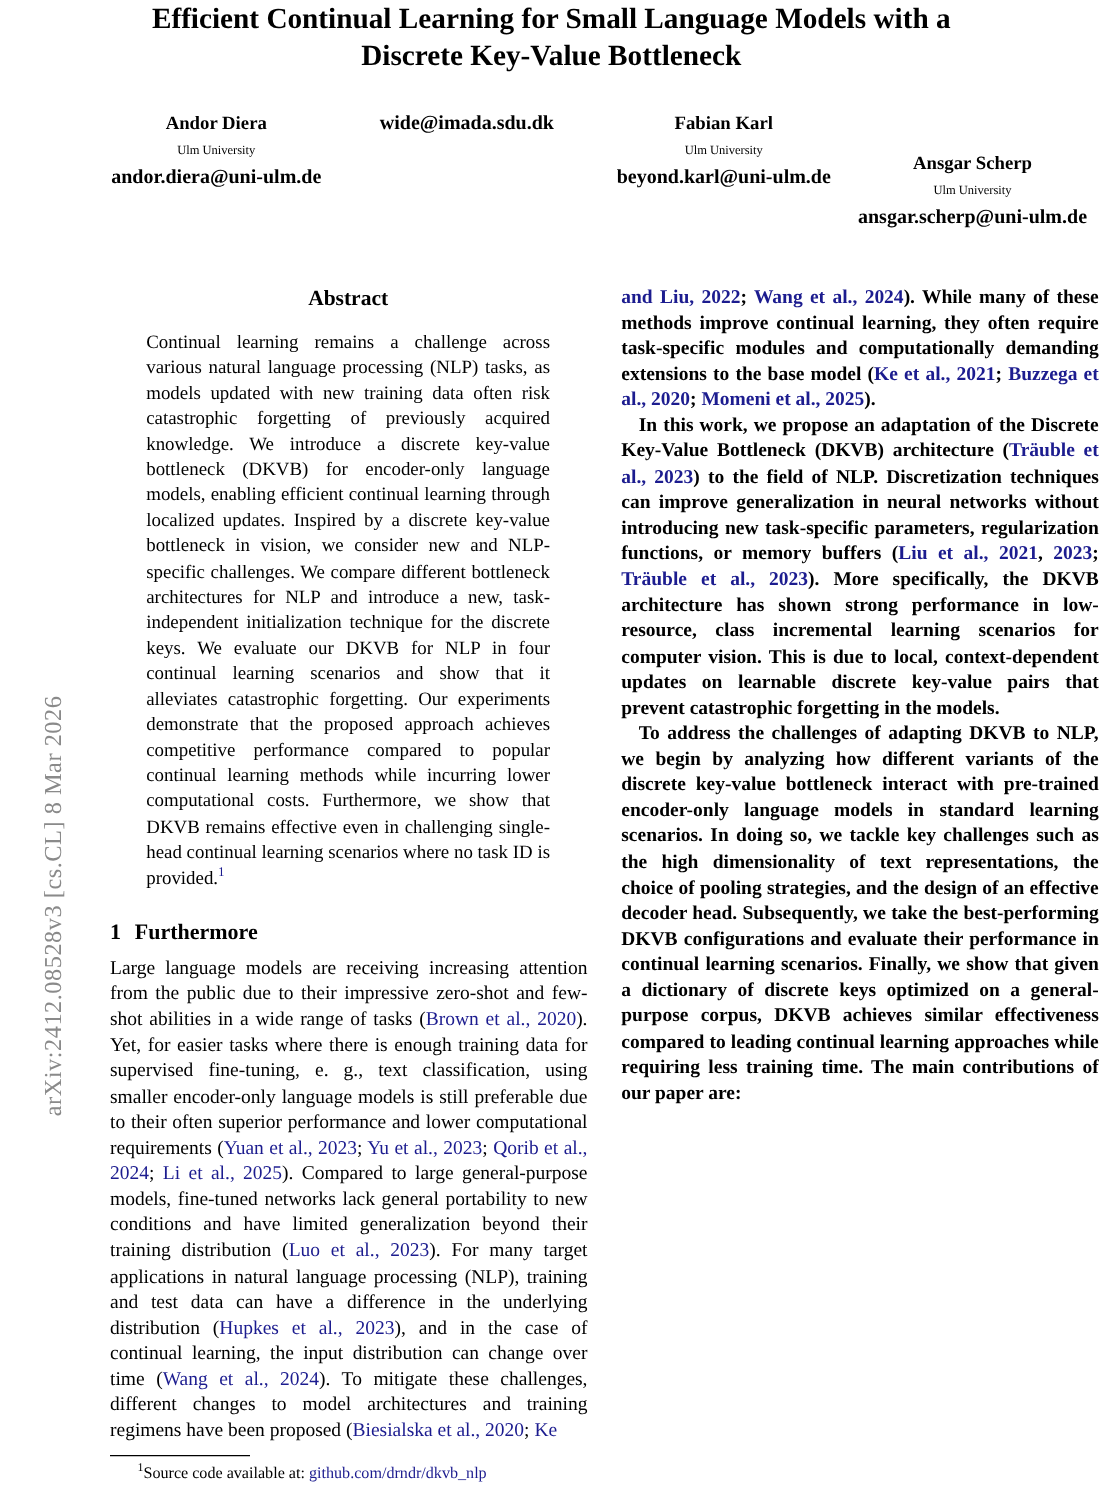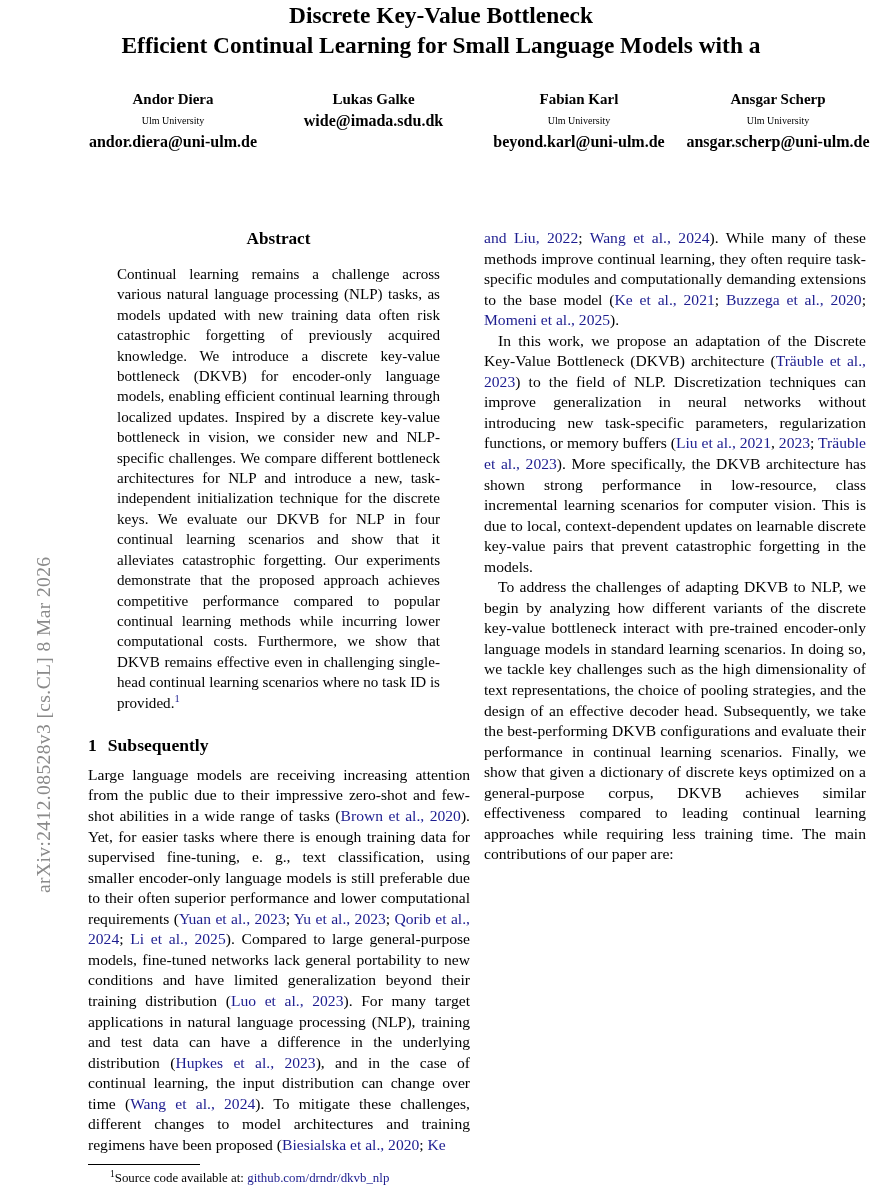--- a/index.html
+++ b/index.html
@@ -67,21 +67,21 @@
     flex-direction: row;
     align-items: flex-start;
   }
   #authors .author {
     text-align: center;
     flex: 0 0 auto;
   }
   #authors .author:nth-child(1) { width: 186px; }
   #authors .author:nth-child(2) { width: 215px; }
   #authors .author:nth-child(3) { width: 196px; }
-  #authors .author:nth-child(4) { width: 202px; }
+  #authors .author:nth-child(4) { width: 202px; margin-top: 32px; }
   .author-name {
     font-weight: bold;
     font-size: 15px;
     line-height: 22px;
     white-space: nowrap;
   }
   .author-affil {
     font-size: 10px;
     line-height: 21px;
     white-space: nowrap;
@@ -96,21 +96,21 @@
   
   .column {
     position: absolute;
     top: 228px;
     width: 382px;
     font-size: 15.6px;
     line-height: 20.55px;
     text-align: justify;
   }
   #col-left  { left: 88px;  }
-  #col-right { left: 484px; }
+  #col-right { left: 497px; font-weight: bold; }
 
   
   #abstract-block {
     width: 323px;
     margin-left: 29px;
   }
   #abstract-heading {
     font-weight: bold;
     font-size: 17.2px;
     text-align: center;
@@ -179,32 +179,31 @@
 </head>
 <body>
 
 <div id="page">
 
   <div id="arxiv-stamp">
     <div class="stamp-text">arXiv:2412.08528v3  [cs.CL]  8 Mar 2026</div>
   </div>
 
   <div id="title-block">
+    <div class="title-line">Efficient Continual Learning for Small Language Models with a</div>
     <div class="title-line">Discrete Key-Value Bottleneck</div>
-    <div class="title-line">Efficient Continual Learning for Small Language Models with a</div>
   </div>
 
   <div id="authors">
     <div class="author">
       <div class="author-name">Andor Diera</div>
       <div class="author-affil">Ulm University</div>
       <div class="author-email">andor.diera@uni-ulm.de</div>
     </div>
     <div class="author">
-      <div class="author-name">Lukas Galke</div>
       <div class="author-email">wide@imada.sdu.dk</div>
     </div>
     <div class="author">
       <div class="author-name">Fabian Karl</div>
       <div class="author-affil">Ulm University</div>
       <div class="author-email">beyond.karl@uni-ulm.de</div>
     </div>
     <div class="author">
       <div class="author-name">Ansgar Scherp</div>
       <div class="author-affil">Ulm University</div>
@@ -215,21 +214,21 @@
   <div class="column" id="col-left">
 
     <div id="abstract-block">
       <div id="abstract-heading">Abstract</div>
       <p id="abstract-text">
         <span>Continual learning remains a challenge across various natural language processing (NLP) tasks, as models updated with new training data often risk catastrophic forgetting of previously acquired knowledge. We introduce a discrete key-value bottleneck (DKVB) for encoder-only language models, enabling efficient continual learning through localized updates. Inspired by a discrete key-value bottleneck in vision, we consider new and NLP-specific challenges. We compare different bottleneck architectures for NLP and introduce a new, task-independent initialization technique for the discrete keys. We evaluate our DKVB for NLP in four continual learning scenarios and show that it alleviates catastrophic forgetting. Our experiments demonstrate that the proposed approach achieves competitive performance compared to popular continual learning methods while incurring lower computational costs. Furthermore, we show that DKVB remains effective even in challenging single-head continual learning scenarios where no task ID is provided.</span><sup class="fnmark">1</sup>
       </p>
     </div>
 
     <div class="section-heading">
-      <span class="secnum">1</span><span>Subsequently</span>
+      <span class="secnum">1</span><span>Furthermore</span>
     </div>
 
     <p class="body-par" id="intro-par-1"><span>Large language models are receiving increasing attention from the public due to their impressive zero-shot and few-shot abilities in a wide range of tasks (</span><span class="cite">Brown et al., 2020</span><span>). Yet, for easier tasks where there is enough training data for supervised fine-tuning, e. g., text classification, using smaller encoder-only language models is still preferable due to their often superior performance and lower computational requirements (</span><span class="cite">Yuan et al., 2023</span><span>; </span><span class="cite">Yu et al., 2023</span><span>; </span><span class="cite">Qorib et al., 2024</span><span>; </span><span class="cite">Li et al., 2025</span><span>). Compared to large general-purpose models, fine-tuned networks lack general portability to new conditions and have limited generalization beyond their training distribution (</span><span class="cite">Luo et al., 2023</span><span>). For many target applications in natural language processing (NLP), training and test data can have a difference in the underlying distribution (</span><span class="cite">Hupkes et al., 2023</span><span>), and in the case of continual learning, the input distribution can change over time (</span><span class="cite">Wang et al., 2024</span><span>). To mitigate these challenges, different changes to model architectures and training regimens have been proposed (</span><span class="cite">Biesialska et al., 2020</span><span>; </span><span class="cite">Ke</span></p>
 
   </div>
 
   <div class="column" id="col-right">
     <p class="body-par" id="intro-par-1-cont"><span class="cite">and Liu, 2022</span><span>; </span><span class="cite">Wang et al., 2024</span><span>). While many of these methods improve continual learning, they often require task-specific modules and computationally demanding extensions to the base model (</span><span class="cite">Ke et al., 2021</span><span>; </span><span class="cite">Buzzega et al., 2020</span><span>; </span><span class="cite">Momeni et al., 2025</span><span>).</span></p>
     <p class="body-par" id="intro-par-2"><span>In this work, we propose an adaptation of the Discrete Key-Value Bottleneck (DKVB) architecture (</span><span class="cite">Träuble et al., 2023</span><span>) to the field of NLP. Discretization techniques can improve generalization in neural networks without introducing new task-specific parameters, regularization functions, or memory buffers (</span><span class="cite">Liu et al., 2021</span><span>, </span><span class="cite">2023</span><span>; </span><span class="cite">Träuble et al., 2023</span><span>). More specifically, the DKVB architecture has shown strong performance in low-resource, class incremental learning scenarios for computer vision. This is due to local, context-dependent updates on learnable discrete key-value pairs that prevent catastrophic forgetting in the models.</span></p>
     <p class="body-par" id="intro-par-3"><span>To address the challenges of adapting DKVB to NLP, we begin by analyzing how different variants of the discrete key-value bottleneck interact with pre-trained encoder-only language models in standard learning scenarios. In doing so, we tackle key challenges such as the high dimensionality of text representations, the choice of pooling strategies, and the design of an effective decoder head. Subsequently, we take the best-performing DKVB configurations and evaluate their performance in continual learning scenarios. Finally, we show that given a dictionary of discrete keys optimized on a general-purpose corpus, DKVB achieves similar effectiveness compared to leading continual learning approaches while requiring less training time. The main contributions of our paper are:</span></p>

